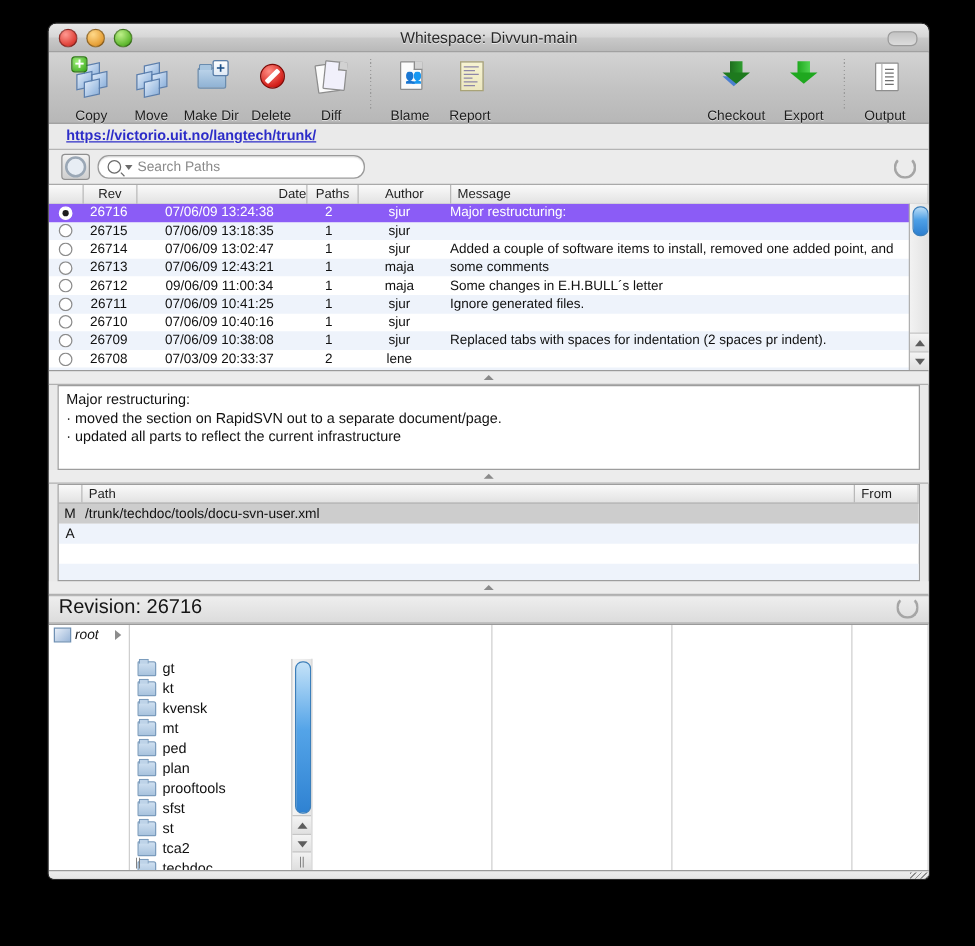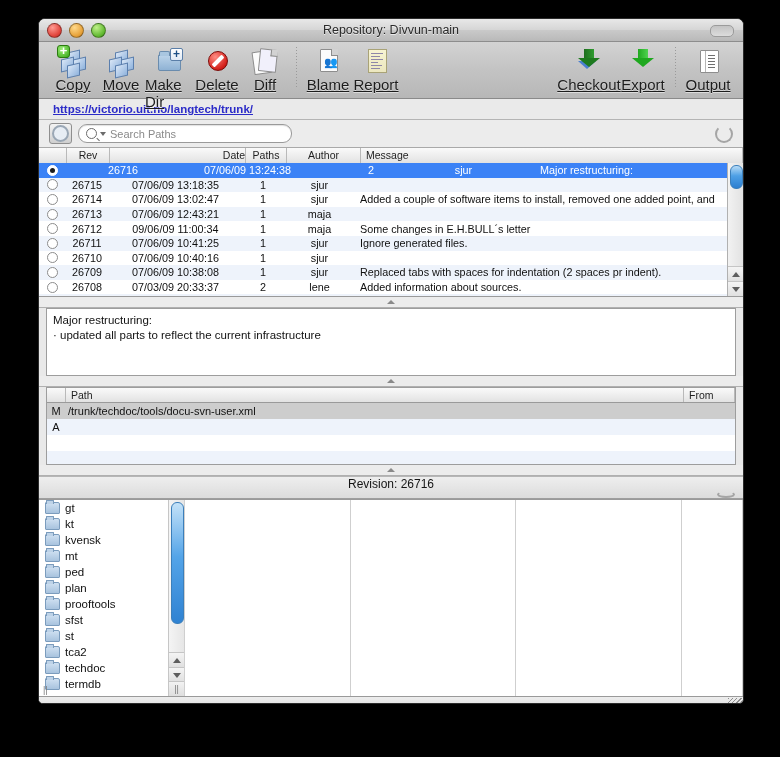--- a/index.html
+++ b/index.html
@@ -49,21 +49,21 @@
     background:linear-gradient(to bottom,#d3d3d3 0%,#c3c3c3 50%,#b7b7b7 100%);
     border-bottom:1px solid #8a8a8a;
     display:flex;align-items:flex-start;padding:3px 10px 0 10px;
     position:relative;
   }
   .tool{
     width:48px;display:flex;flex-direction:column;align-items:center;
     cursor:default;
   }
   .tool .glyph{height:30px;display:flex;align-items:center;justify-content:center;}
-  .tool .tlabel{font-size:15px;color:#1d1d1d;margin-top:1px;text-shadow:0 1px 0 rgba(255,255,255,.5);text-decoration:underline;}
+  .tool .tlabel{font-size:11px;color:#1d1d1d;margin-top:12px;text-shadow:0 1px 0 rgba(255,255,255,.5);}
   .tsep{width:1px;height:40px;margin:2px 7px 0 7px;
         background:repeating-linear-gradient(to bottom,#9a9a9a 0 1px,transparent 1px 3px);}
   .spacer{flex:1;}
 
   
   .ico{position:relative;width:28px;height:27px;}
   .sheet{
     position:absolute;width:11px;height:11px;
     background:linear-gradient(135deg,#d9e6f6,#8fb3dd);
     border:1px solid #5b7fae;
@@ -162,21 +162,21 @@
   .th.left{text-align:left;padding-left:5px;}
   .c0{width:27px;}
   .c1{width:42px;}
   .c2{width:135px;text-align:right;}
   .c3{width:40px;}
   .c4{width:73px;}
   .c5{flex:1;}
   .rows{position:absolute;top:15px;left:0;right:15px;bottom:0;overflow:hidden;}
   .row{display:flex;height:14.6px;font-size:10.8px;color:#101010;align-items:center;}
   .row.alt{background:#eef3fb;}
-  .row.sel{background:#3b82f6;color:#fff;gap:36px;}
+  .row.sel{background:#8b5cf6;color:#fff;}
   .cell{overflow:hidden;white-space:nowrap;}
   .cell.c0{display:flex;align-items:center;justify-content:center;}
   .cell.c1,.cell.c2,.cell.c3,.cell.c4{text-align:center;}
   .cell.c5{padding-left:4px;}
   .radio{width:9px;height:9px;border-radius:50%;border:1px solid #8c8c8c;background:#fff;position:relative;}
   .row.sel .radio{border-color:#fff;}
   .row.sel .radio:after{content:"";position:absolute;left:2px;top:2px;width:5px;height:5px;border-radius:50%;background:#1d1d1d;}
 
   
   .vscroll{
@@ -224,28 +224,28 @@
   .prow.modrow{background:#cdcdcd;}
   .prow.altrow{background:#eef3fb;}
   .pcell{overflow:hidden;white-space:nowrap;}
   .pcell.pc0{width:18px;text-align:center;}
   .pcell.pc1{flex:1;padding-left:3px;}
 
   
   .revbar{
     height:21px;background:linear-gradient(to bottom,#eeeeee,#dcdcdc);
     border-top:1px solid #b6b6b6;border-bottom:1px solid #9e9e9e;
-    display:flex;align-items:center;padding:0 8px;font-size:12px;color:#151515;flex-direction:column;
+    display:flex;align-items:flex-start;padding:0 8px;font-size:16px;color:#151515;
   }
 
   
   .browser{height:196px;background:#fff;display:flex;border-top:1px solid #9a9a9a;overflow:hidden;}
   .bcol{border-right:1px solid #cfcfcf;position:relative;overflow:hidden;}
   .bcol.rootcol{width:64px;background:#fff;}
-  .bcol.listcol{width:145px;}
+  .bcol.listcol{width:145px;margin-top:27px;}
   .bcol.emptycol{flex:1;min-width:60px;}
   .broot{display:flex;align-items:center;height:16px;padding-left:4px;gap:3px;font-size:11px;font-style:italic;color:#111;}
   .rooticon{width:12px;height:10px;background:linear-gradient(135deg,#e7eef8,#9ab6d8);border:1px solid #6f90b3;}
   .bitem{display:flex;align-items:center;height:16px;padding-left:6px;gap:5px;font-size:11.5px;color:#101010;}
   .fico{width:13px;height:10px;border-radius:1px 2px 1px 1px;background:linear-gradient(to bottom,#cfe0f1,#a8c3de);border:1px solid #7b9cbd;position:relative;flex:none;}
   .fico:before{content:"";position:absolute;left:0;top:-3px;width:6px;height:3px;background:#bed3e8;border:1px solid #7b9cbd;border-bottom:none;border-radius:1px 1px 0 0;}
   .disc{margin-left:auto;margin-right:6px;width:0;height:0;border-top:4px solid transparent;border-bottom:4px solid transparent;border-left:5px solid #8c8c8c;}
   .colscroll{
     position:absolute;right:0;top:0;bottom:0;width:15px;
     background:linear-gradient(to right,#f4f4f4,#e6e6e6);border-left:1px solid #c6c6c6;
@@ -282,21 +282,21 @@
 
 <div class="desktop">
   <div class="window">
 
     <div class="titlebar">
       <div class="lights">
         <div class="light l-close"></div>
         <div class="light l-min"></div>
         <div class="light l-max"></div>
       </div>
-      <div class="wtitle">Repository: Divvun-main</div>
+      <div class="wtitle">Whitespace: Divvun-main</div>
       <div class="tb-pill"></div>
     </div>
 
     <div class="toolbar">
 
       <div class="tool">
         <span class="glyph">
           <span class="ico">
             <span class="sheet" style="left:8px;top:4px;"></span>
             <span class="sheet" style="left:2px;top:11px;"></span>
@@ -474,20 +474,21 @@
             <div class="cell c5">Added a couple of software items to install, removed one added point, and</div>
           </div>
           <div class="row alt">
             <div class="cell c0">
               <span class="radio"></span>
             </div>
             <div class="cell c1">26713</div>
             <div class="cell c2">07/06/09 12:43:21</div>
             <div class="cell c3">1</div>
             <div class="cell c4">maja</div>
+            <div class="cell c5">some comments</div>
           </div>
           <div class="row">
             <div class="cell c0">
               <span class="radio"></span>
             </div>
             <div class="cell c1">26712</div>
             <div class="cell c2">09/06/09 11:00:34</div>
             <div class="cell c3">1</div>
             <div class="cell c4">maja</div>
             <div class="cell c5">Some changes in E.H.BULL´s letter</div>
@@ -522,21 +523,20 @@
             <div class="cell c5">Replaced tabs with spaces for indentation (2 spaces pr indent).</div>
           </div>
           <div class="row">
             <div class="cell c0">
               <span class="radio"></span>
             </div>
             <div class="cell c1">26708</div>
             <div class="cell c2">07/03/09 20:33:37</div>
             <div class="cell c3">2</div>
             <div class="cell c4">lene</div>
-            <div class="cell c5">Added information about sources.</div>
           </div>
           <div class="row alt">
             <div class="cell c1">26707</div>
             <div class="cell c2">07/03/09 16:41:48</div>
             <div class="cell c3">1</div>
             <div class="cell c4">lene</div>
             <div class="cell c5">Added names from Sammallahti, and added suorse</div>
           </div>
         </div>
 
@@ -552,20 +552,21 @@
         </div>
       </div>
     </div>
 
     <div class="splitter">
       <span class="sgrip"></span>
     </div>
 
     <div class="msgpanel" id="msg-panel">
         <div class="mline">Major restructuring:</div>
+        <div class="mline">· moved the section on RapidSVN out to a separate document/page.</div>
         <div class="mline">· updated all parts to reflect the current infrastructure</div>
       </div>
 
     <div class="splitter">
       <span class="sgrip"></span>
     </div>
 
     <div class="pathwrap">
       <div class="phead">
         <div class="ph pc0"></div>
@@ -588,20 +589,27 @@
     <div class="splitter">
       <span class="sgrip"></span>
     </div>
 
     <div class="revbar">
       <span>Revision: 26716</span>
       <span class="refresh" style="margin-left:auto"></span>
     </div>
 
     <div class="browser">
+      <div class="bcol rootcol">
+        <div class="broot">
+          <span class="rooticon"></span>
+          <span>root</span>
+          <span class="disc"></span>
+        </div>
+      </div>
 
       <div class="bcol listcol">
         <div id="browser-items">
             <div class="bitem">
               <span class="fico"></span>
               <span>gt</span>
               <span class="disc"></span>
             </div>
             <div class="bitem">
               <span class="fico"></span>

